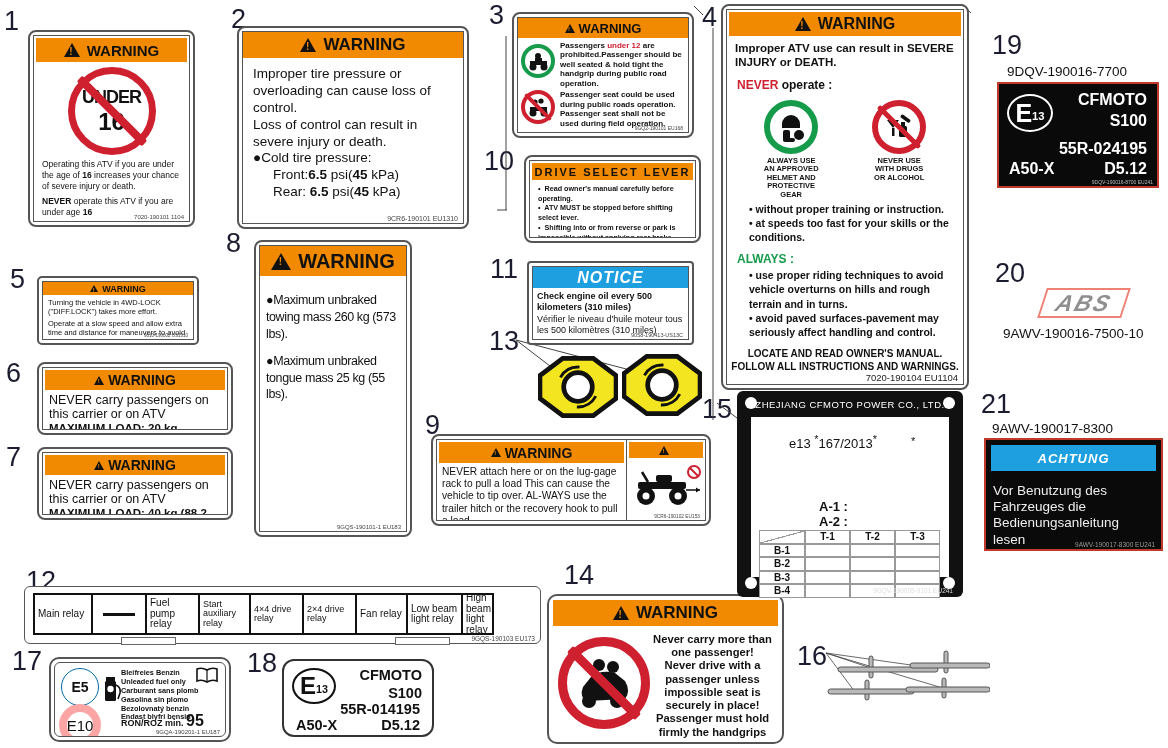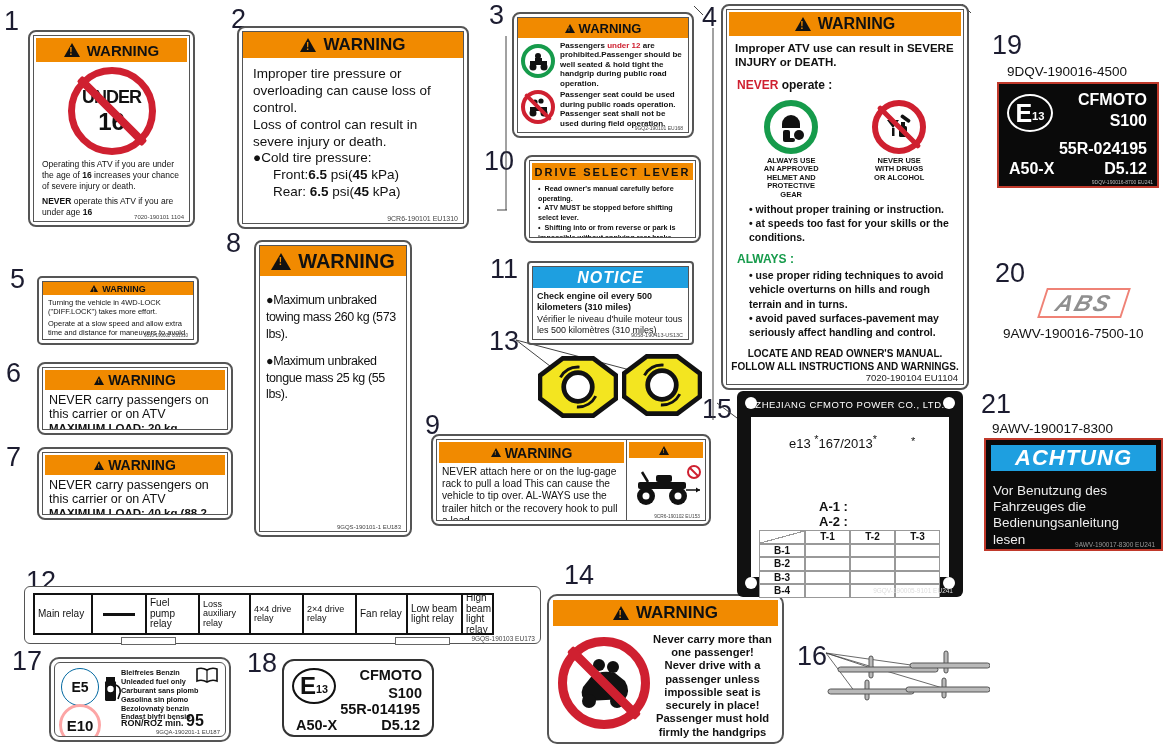--- a/index.html
+++ b/index.html
@@ -338,21 +338,21 @@
   <circle cx="42" cy="32" r="15" fill="#fff" stroke="#111" stroke-width="5"></circle>
 </svg>
 
 <div style="position:absolute;left:24px;top:586px;width:517px;height:58px;border:1px solid #555;border-radius:6px;background:#fff">
   <div class="relay-row">
     <div class="rcell" style="width:60px">Main relay</div>
     <div class="rcell" style="width:56px;justify-content:center">
           <div style="width:32px;height:3px;background:#111"></div>
         </div>
     <div class="rcell" style="width:55px">Fuel pump relay</div>
-    <div class="rcell" style="width:53px;font-size:9px">Loss auxiliary relay</div>
+    <div class="rcell" style="width:53px;font-size:9px">Start auxiliary relay</div>
     <div class="rcell" style="width:55px;font-size:9px">4×4 drive relay</div>
     <div class="rcell" style="width:55px;font-size:9px">2×4 drive relay</div>
     <div class="rcell" style="width:53px">Fan relay</div>
     <div class="rcell" style="width:57px">Low beam light relay</div>
     <div class="rcell" style="width:33px">High beam light relay</div>
   </div>
   <div class="rtab" style="left:96px"></div>
   <div class="rtab" style="left:370px"></div>
   <div class="foot" style="font-size:6.5px;bottom:1px">9GQS-190103  EU173</div>
 </div>
@@ -443,21 +443,21 @@
     <rect x="23" y="27" width="100" height="5" rx="2.5"></rect>
     <rect x="13" y="49" width="86" height="5" rx="2.5"></rect>
     <rect x="95" y="23" width="80" height="5" rx="2.5"></rect>
     <rect x="91" y="47" width="84" height="5" rx="2.5"></rect>
   </g>
 </svg>
 
 <div class="label" style="left:49px;top:657px;width:182px;height:85px;border-radius:10px">
  <div class="inner" style="border-radius:6px">
   <div style="position:absolute;left:6px;top:5px;width:38px;height:38px;border:1px solid #0369a1;border-radius:50%;display:flex;align-items:center;justify-content:center;font-weight:bold;font-size:14px">E5</div>
-  <div style="position:absolute;left:4px;top:41px;width:42px;height:42px;border:3px solid #fca5a5;border-radius:50%;display:flex;align-items:center;justify-content:center;font-weight:bold;font-size:15px;background:#fff">E10</div>
+  <div style="position:absolute;left:4px;top:41px;width:42px;height:42px;border:8px solid #fca5a5;border-radius:50%;display:flex;align-items:center;justify-content:center;font-weight:normal;font-size:15px;background:#fff">E10</div>
   <svg style="position:absolute;left:48px;top:12px" width="18" height="28" viewBox="0 0 18 28">
     <rect x="2" y="6" width="11" height="20" rx="1.5" fill="#111"></rect>
           <rect x="3" y="2" width="9" height="5" fill="#111"></rect>
     <circle cx="7.5" cy="14" r="3.2" fill="#fff"></circle>
           <path d="M13 10 q5 2 4 8 l-2 6" stroke="#111" stroke-width="1.6" fill="none"></path>
   </svg>
   <svg style="position:absolute;right:6px;top:4px" width="24" height="17" viewBox="0 0 24 17">
     <path d="M2 2 q5 -2 10 1 q5 -3 10 -1 l0 12 q-5 -2 -10 1 q-5 -3 -10 -1 z" fill="none" stroke="#111" stroke-width="1.6"></path>
     <line x1="12" y1="3" x2="12" y2="15" stroke="#111" stroke-width="1.2"></line>
   </svg>
@@ -485,21 +485,21 @@
     <span class="bl">CFMOTO</span>
     <span class="bl">S100</span>
   </div>
   <div style="position:absolute;left:0;right:12px;top:40px;font-size:14.5px;font-weight:bold;text-align:right">55R-014195</div>
   <div style="position:absolute;left:12px;right:12px;top:56px;font-size:14.5px;font-weight:bold;display:flex;justify-content:space-between">
     <span>A50-X</span>
     <span>D5.12</span>
   </div>
 </div>
 
-<div class="cap" style="left:1007px;top:64px">9DQV-190016-4500</div>
+<div class="cap" style="left:1007px;top:64px">9DQV-190016-7700</div>
 <div style="position:absolute;left:997px;top:82px;width:162px;height:106px;background:#0a0a0a;border:2px solid #c0392b;color:#fff">
   <div class="emark" style="position:absolute;left:8px;top:10px;width:46px;height:38px;border:2px solid #fff;font-size:25px;color:#fff">
     <span>E</span>
         <span class="esub">13</span>
   </div>
   <div style="position:absolute;right:10px;top:6px;font-size:16px;font-weight:bold;text-align:right;line-height:1.3">
     <span class="bl">CFMOTO</span>
     <span class="bl">S100</span>
   </div>
   <div style="position:absolute;left:0;right:10px;top:56px;font-size:16px;font-weight:bold;text-align:right">55R-024195</div>
@@ -510,21 +510,21 @@
   <div style="position:absolute;right:4px;bottom:1px;font-size:5px;color:#bbb">9DQV-190016-8700  EU241</div>
 </div>
 
 <div style="position:absolute;left:1042px;top:288px;width:84px;height:30px;border:2px solid #ef8276;transform:skewX(-18deg);display:flex;align-items:center;justify-content:center">
   <span style="font-size:23px;font-weight:bold;font-style:italic;color:#8f8f8f;letter-spacing:2px">ABS</span>
 </div>
 <div class="cap" style="left:1003px;top:326px">9AWV-190016-7500-10</div>
 
 <div class="cap" style="left:992px;top:421px">9AWV-190017-8300</div>
 <div style="position:absolute;left:984px;top:438px;width:179px;height:113px;background:#0a0a0a;border:2px solid #c0392b;padding:5px">
-  <div style="height:26px;background:#1E9FE0;color:#fff;font-style:italic;font-weight:bold;font-size:22px;display:flex;align-items:center;justify-content:center;letter-spacing:1px">ACHTUNG</div>
+  <div style="height:26px;background:#1E9FE0;color:#fff;font-style:italic;font-weight:bold;font-size:13px;display:flex;align-items:center;justify-content:center;letter-spacing:1px">ACHTUNG</div>
   <div style="color:#eee;font-size:13.5px;line-height:1.2;padding:12px 2px 0 2px">
     <span class="bl">Vor Benutzung des</span>
         <span class="bl">Fahrzeuges die</span>
         <span class="bl">Bedienungsanleitung</span>
         <span class="bl">lesen</span>
   </div>
   <div style="position:absolute;right:6px;bottom:1px;font-size:6.5px;color:#999">9AWV-190017-8300 EU241</div>
 </div>
 
 </div>

